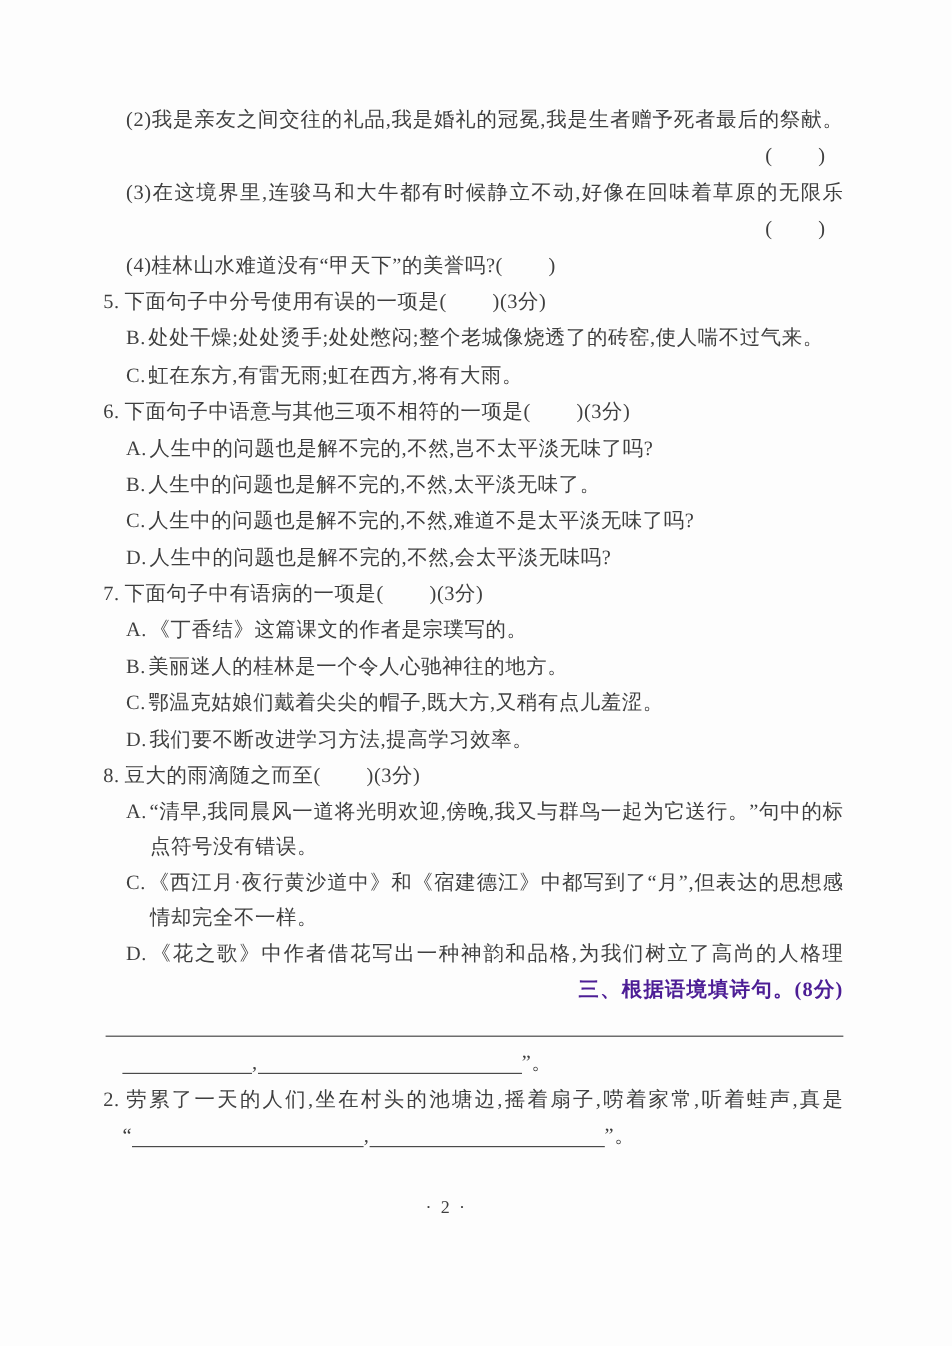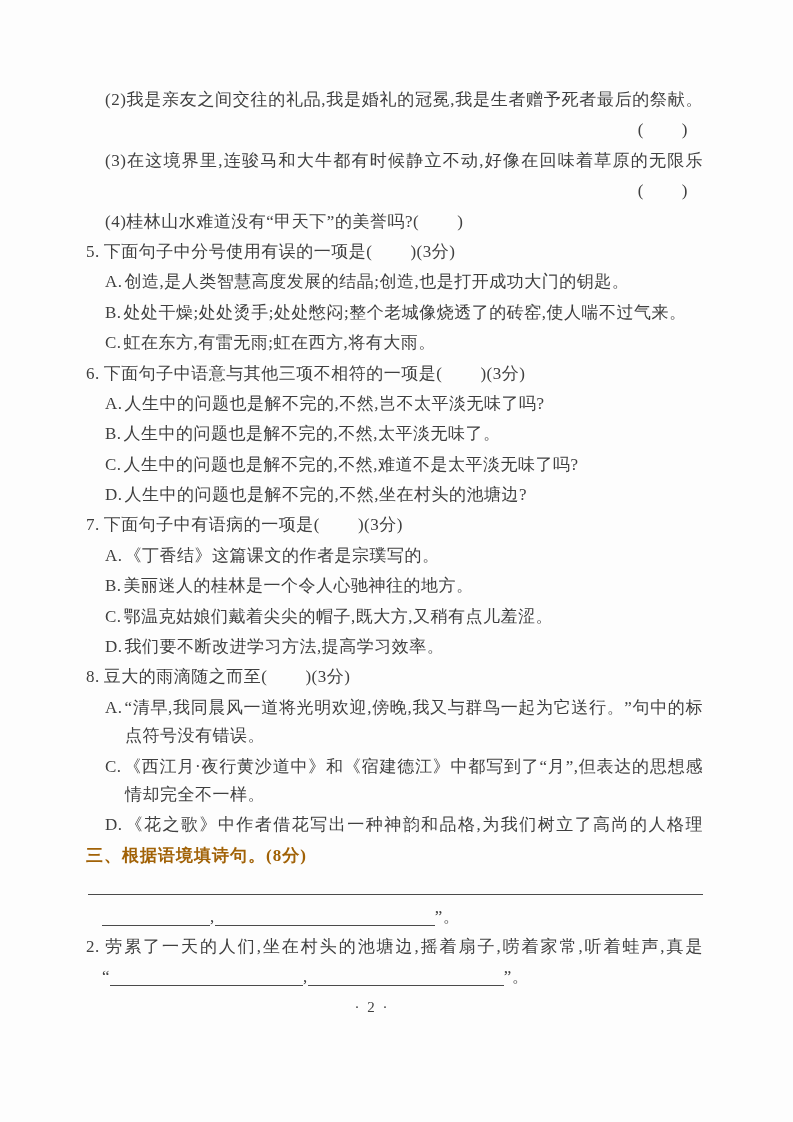--- a/index.html
+++ b/index.html
@@ -23,21 +23,21 @@
     height:28.4px;
     line-height:28.4px;
     overflow:hidden;
   }
   .content p.lines-2 { height:56.8px; }
 
   
   .judge   { padding-left:19px; }
   .option  { padding-left:39px; text-indent:-20px; text-align:justify; word-break:break-all; }
   .question{ }
-  .section-heading { margin-left:-27px; font-weight:bold; color:#a16207; letter-spacing:1px; }
+  .section-heading { margin-left:-27px; font-weight:bold; color:#4c1d95; letter-spacing:1px;text-align:right; }
 
   .stretch { text-align:justify; text-align-last:justify; word-break:break-all; }
 
   .q-num   { margin-right:4px; white-space:pre; }
   .opt-label { margin-right:2px; }
   .stem, .bracket { white-space:pre; }
 
   .bracket-line { text-align:right; padding-right:15px; }
   .flexline { display:flex; justify-content:flex-start; }
   .flexline .jwrap { white-space:nowrap; }
@@ -80,29 +80,28 @@
 
     <p class="judge stretch"><span class="j-label">(3)</span><span>在这境界里,连骏马和大牛都有时候静立不动,好像在回味着草原的无限乐趣。</span></p>
     <p class="bracket-line"><span class="bracket">(        )</span></p>
 
     <p class="judge flexline">
       <span class="jwrap"><span class="j-label">(4)</span><span>桂林山水难道没有“甲天下”的美誉吗?</span></span>
       <span class="bracket">(        )</span>
     </p>
 
     <p class="question"><span class="q-num">5.</span><span class="stem">下面句子中分号使用有误的一项是(        )(3分)</span></p>
-    <p class="option"><span class="opt-label">A.</span><span>创造,是人类智慧高度发展的结晶;创造,也是打开成功大门的钥匙。</span></p>
     <p class="option"><span class="opt-label">B.</span><span>处处干燥;处处烫手;处处憋闷;整个老城像烧透了的砖窑,使人喘不过气来。</span></p>
     <p class="option"><span class="opt-label">C.</span><span>虹在东方,有雷无雨;虹在西方,将有大雨。</span></p>
 
     <p class="question"><span class="q-num">6.</span><span class="stem">下面句子中语意与其他三项不相符的一项是(        )(3分)</span></p>
     <p class="option"><span class="opt-label">A.</span><span>人生中的问题也是解不完的,不然,岂不太平淡无味了吗?</span></p>
     <p class="option"><span class="opt-label">B.</span><span>人生中的问题也是解不完的,不然,太平淡无味了。</span></p>
     <p class="option"><span class="opt-label">C.</span><span>人生中的问题也是解不完的,不然,难道不是太平淡无味了吗?</span></p>
-    <p class="option"><span class="opt-label">D.</span><span>人生中的问题也是解不完的,不然,坐在村头的池塘边?</span></p>
+    <p class="option"><span class="opt-label">D.</span><span>人生中的问题也是解不完的,不然,会太平淡无味吗?</span></p>
 
     <p class="question"><span class="q-num">7.</span><span class="stem">下面句子中有语病的一项是(        )(3分)</span></p>
     <p class="option"><span class="opt-label">A.</span><span>《丁香结》这篇课文的作者是宗璞写的。</span></p>
     <p class="option"><span class="opt-label">B.</span><span>美丽迷人的桂林是一个令人心驰神往的地方。</span></p>
     <p class="option"><span class="opt-label">C.</span><span>鄂温克姑娘们戴着尖尖的帽子,既大方,又稍有点儿羞涩。</span></p>
     <p class="option"><span class="opt-label">D.</span><span>我们要不断改进学习方法,提高学习效率。</span></p>
 
     <p class="question"><span class="q-num">8.</span><span class="stem">豆大的雨滴随之而至(        )(3分)</span></p>
     <p class="option lines-2"><span class="opt-label">A.</span><span>“清早,我同晨风一道将光明欢迎,傍晚,我又与群鸟一起为它送行。”句中的标点符号没有错误。</span></p>
     <p class="option lines-2"><span class="opt-label">C.</span><span>《西江月·夜行黄沙道中》和《宿建德江》中都写到了“月”,但表达的思想感情却完全不一样。</span></p>

